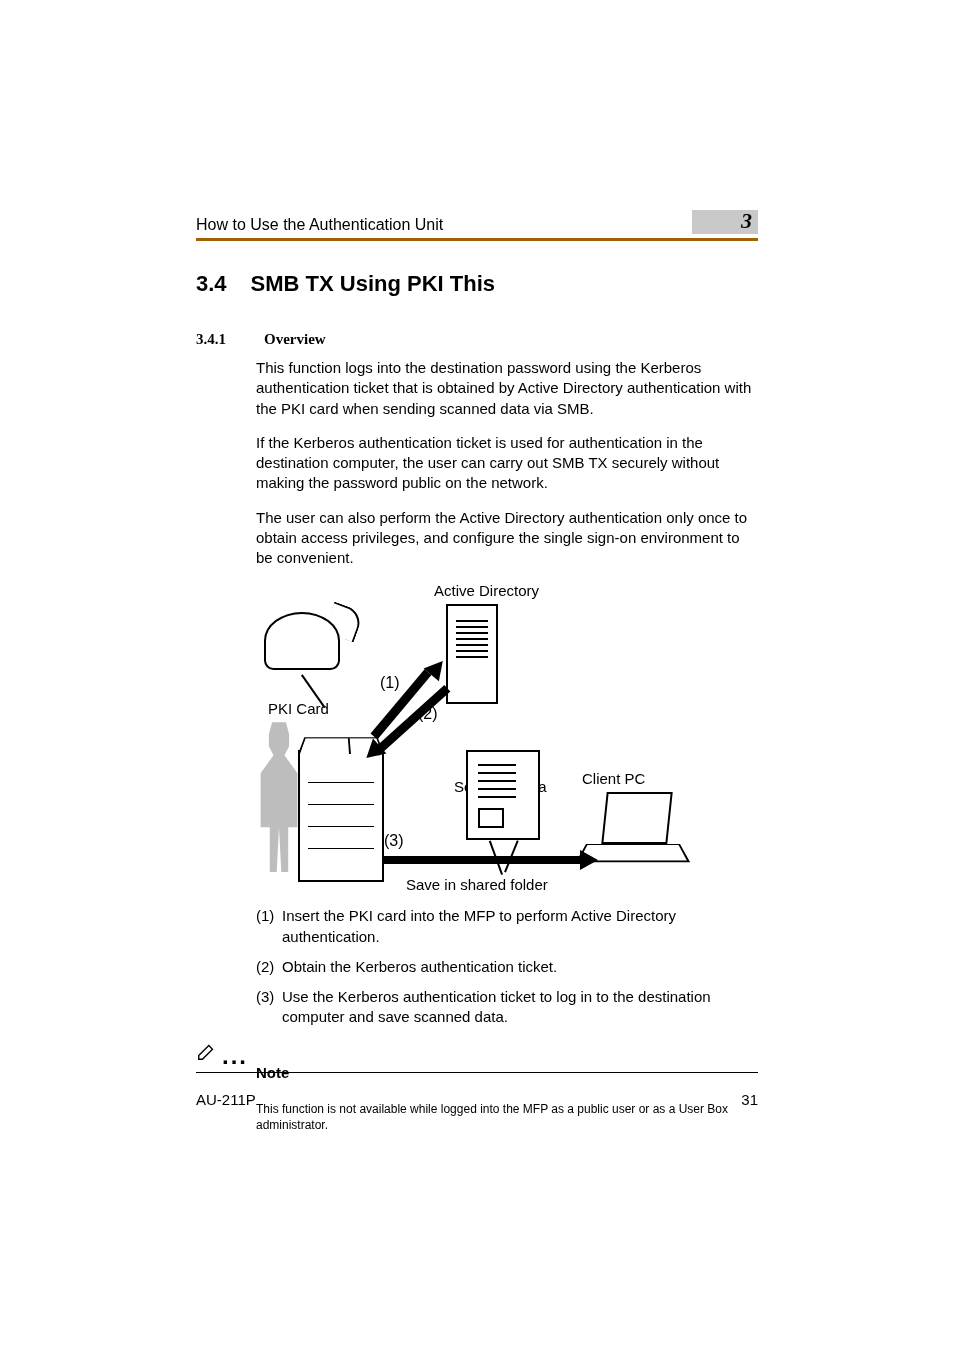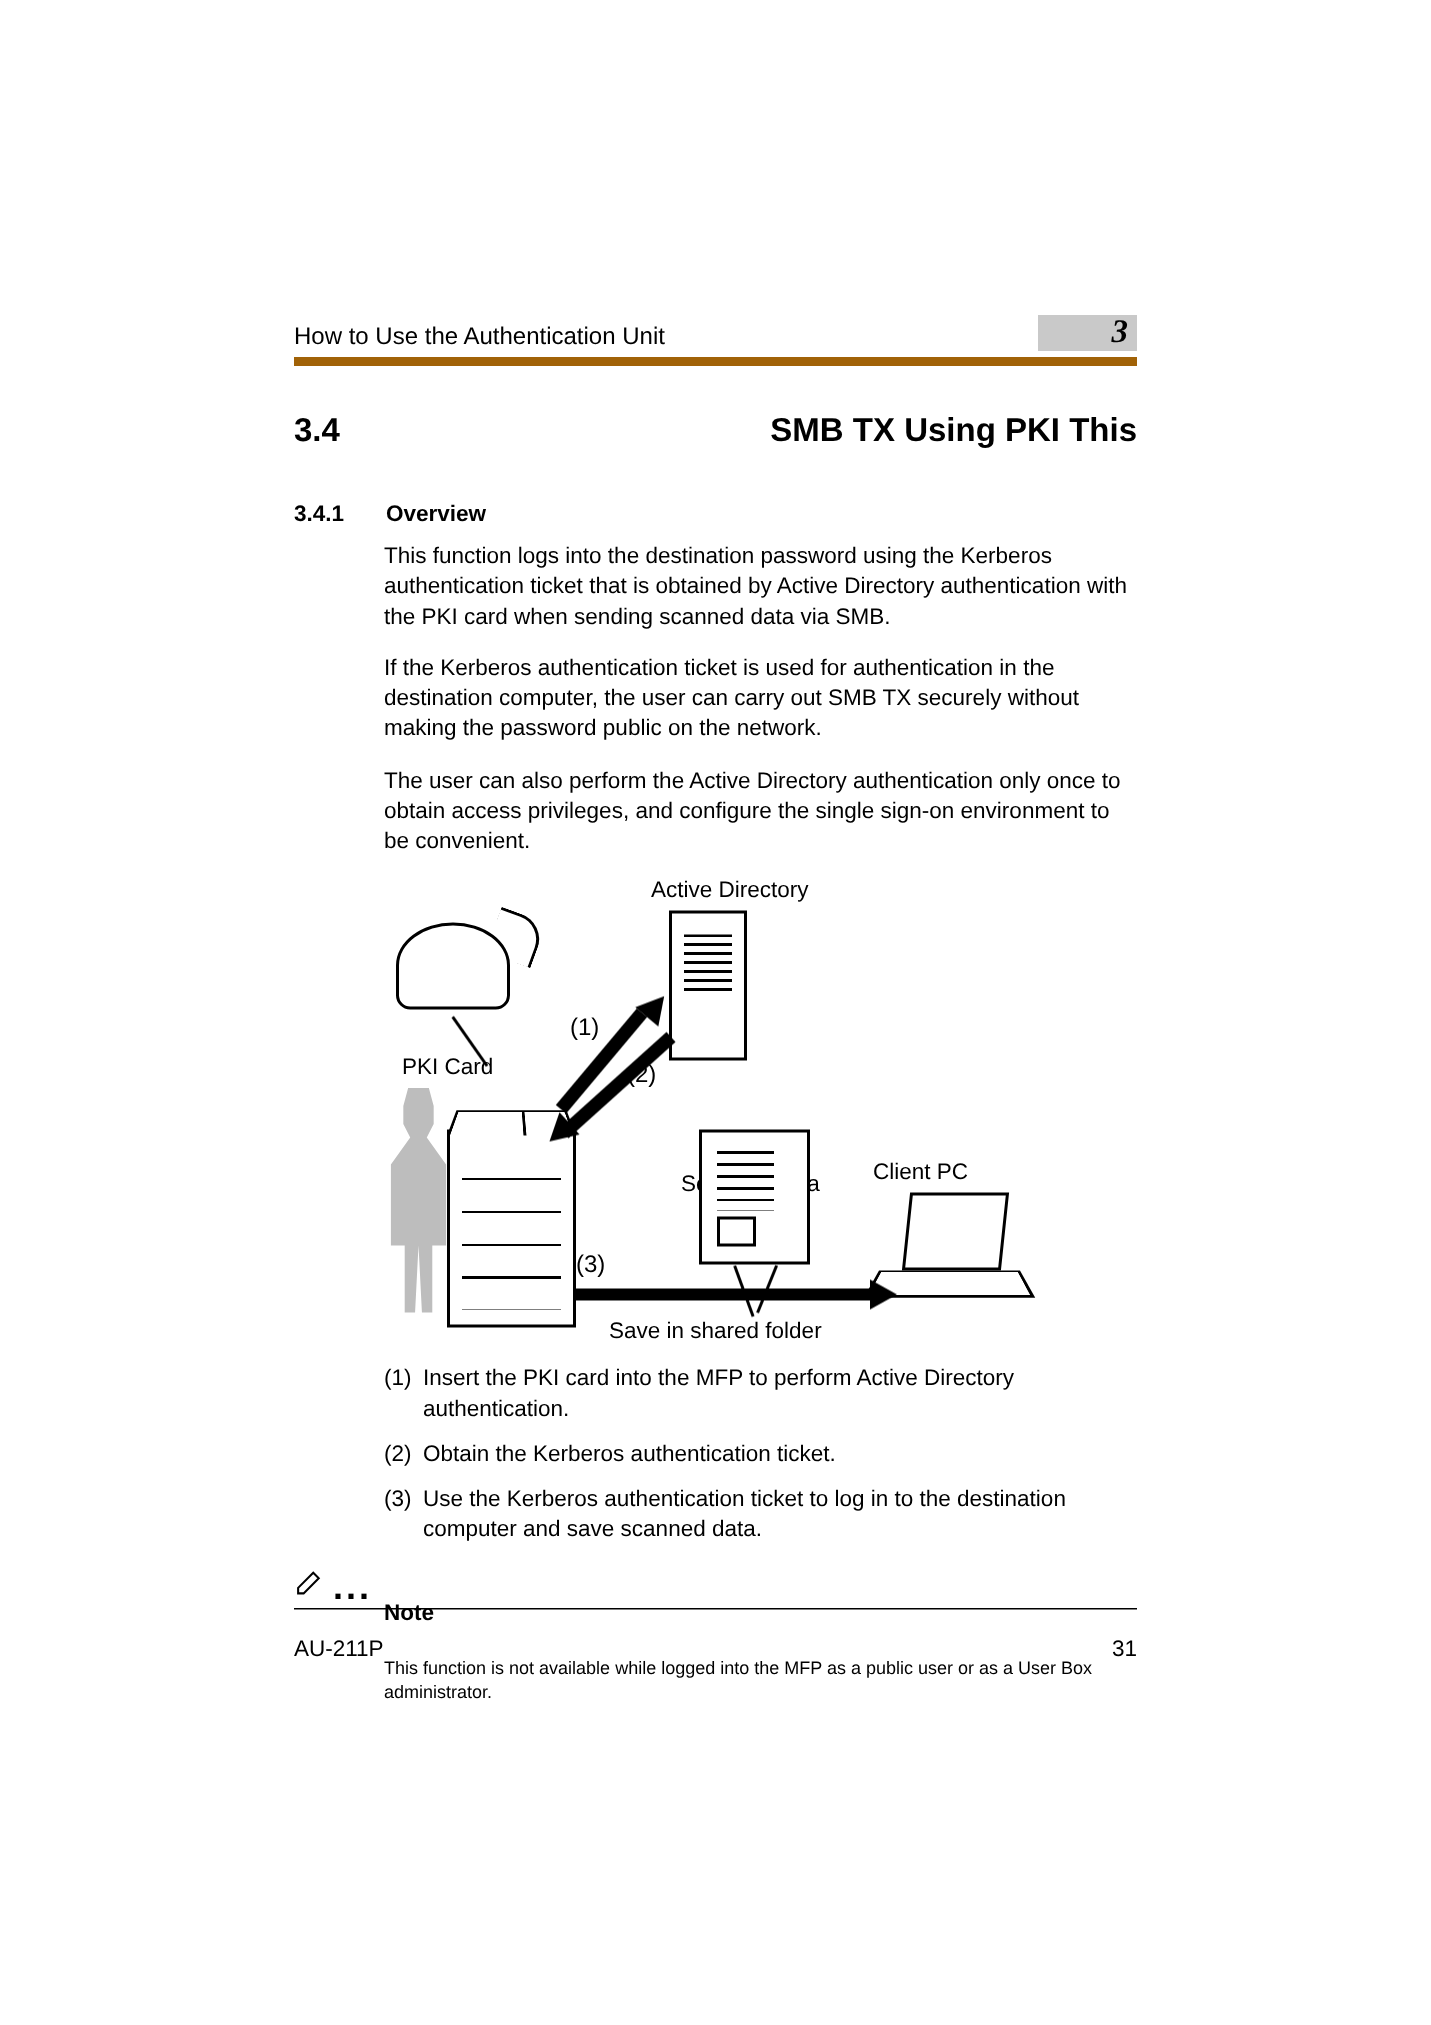--- a/index.html
+++ b/index.html
@@ -13,51 +13,51 @@
     position: relative;
   }
   .page {
     padding: 210px 196px 0 196px;
     position: relative;
   }
   .running-head {
     display: flex;
     align-items: flex-end;
     justify-content: space-between;
-    border-bottom: 6px solid #a16207;
+    border-bottom: 3px solid #a16207;
     padding-bottom: 4px;
     margin-bottom: 30px;
   }
   .chapter-tab {
     background: #c9c9c9;
     width: 60px;
     height: 24px;
     display: flex;
     align-items: flex-end;
     justify-content: flex-end;
     padding: 0 6px 0 0;
     font-weight: bold;
     font-size: 22px;
     font-family: "Times New Roman", serif;
     font-style: italic;
   }
   .h1-row {
     display: flex;
-    gap: 36px;
+    gap: 24px;
     margin-bottom: 34px;
-    justify-content: space-between;
   }
   .h1-num, .h1-title {
     font-weight: bold;
     font-size: 22px;
   }
   .h2-row {
     display: flex;
-    gap: 28px;
+    gap: 38px;
     margin-bottom: 10px;
+    font-family: Liberation Serif, serif;
   }
   .h2-num, .h2-title {
     font-weight: bold;
     font-size: 15px;
   }
   .body-col {
     margin-left: 60px;
   }
   .para {
     font-size: 15px;

